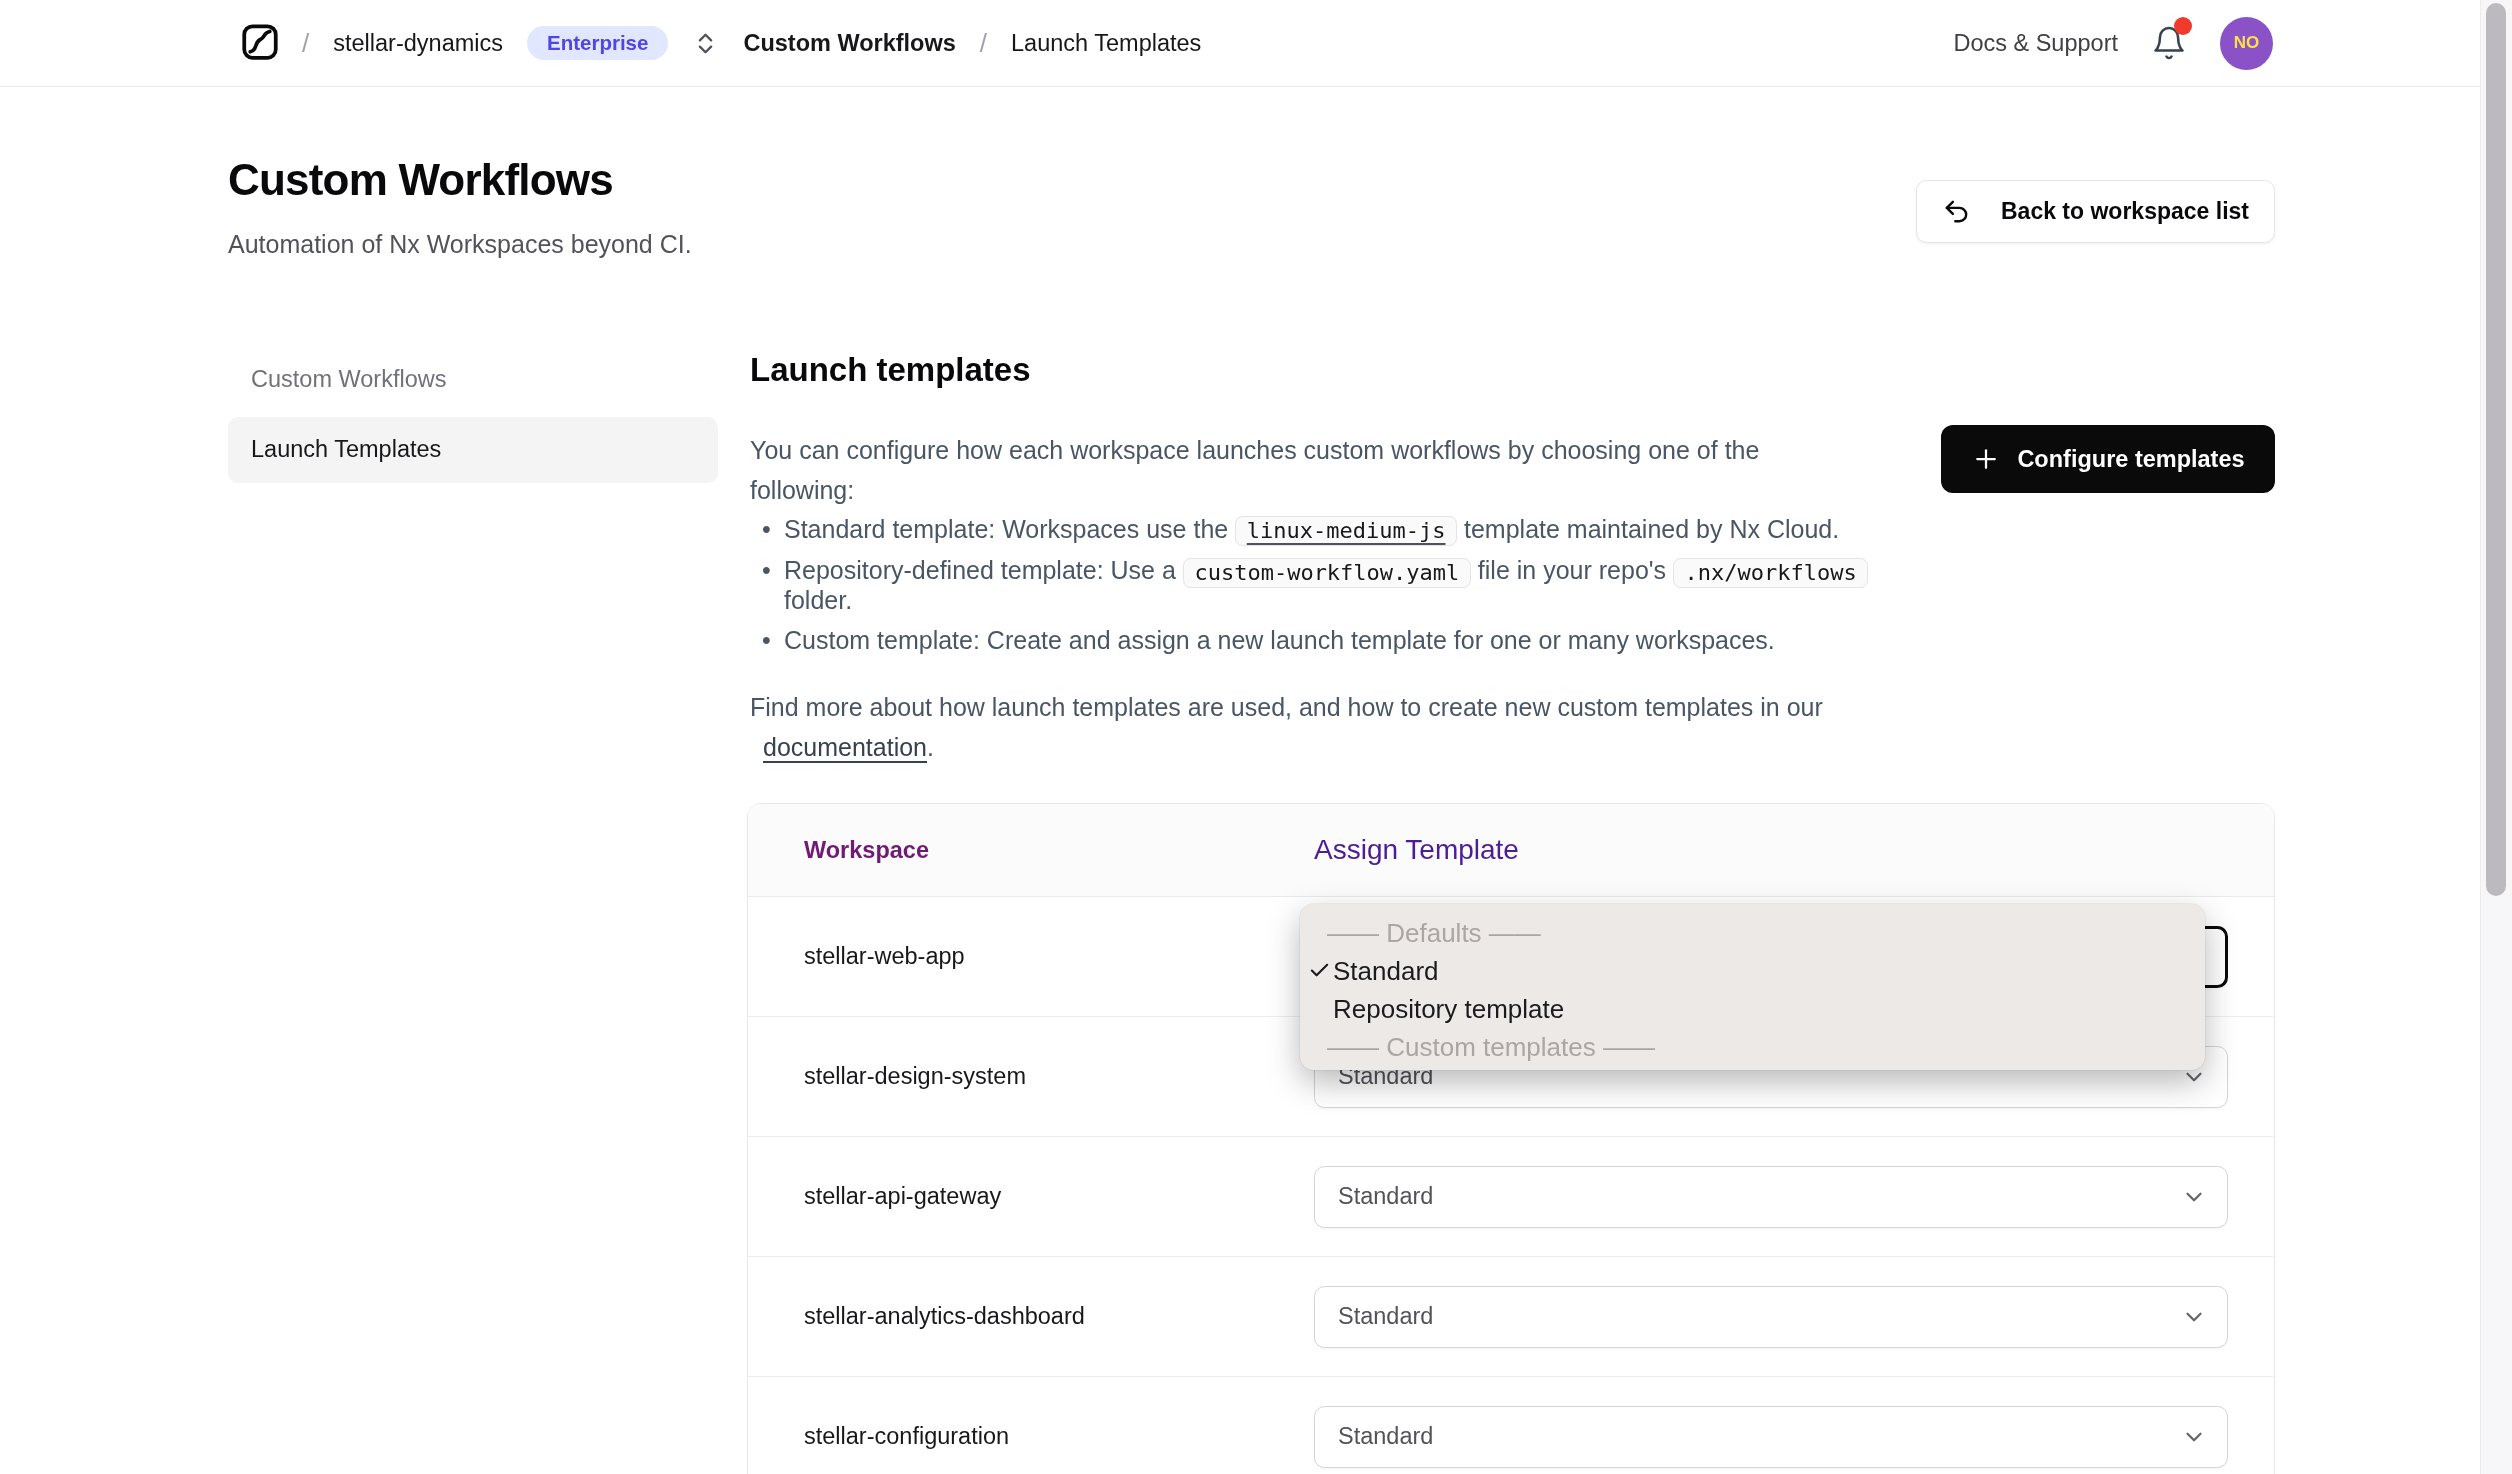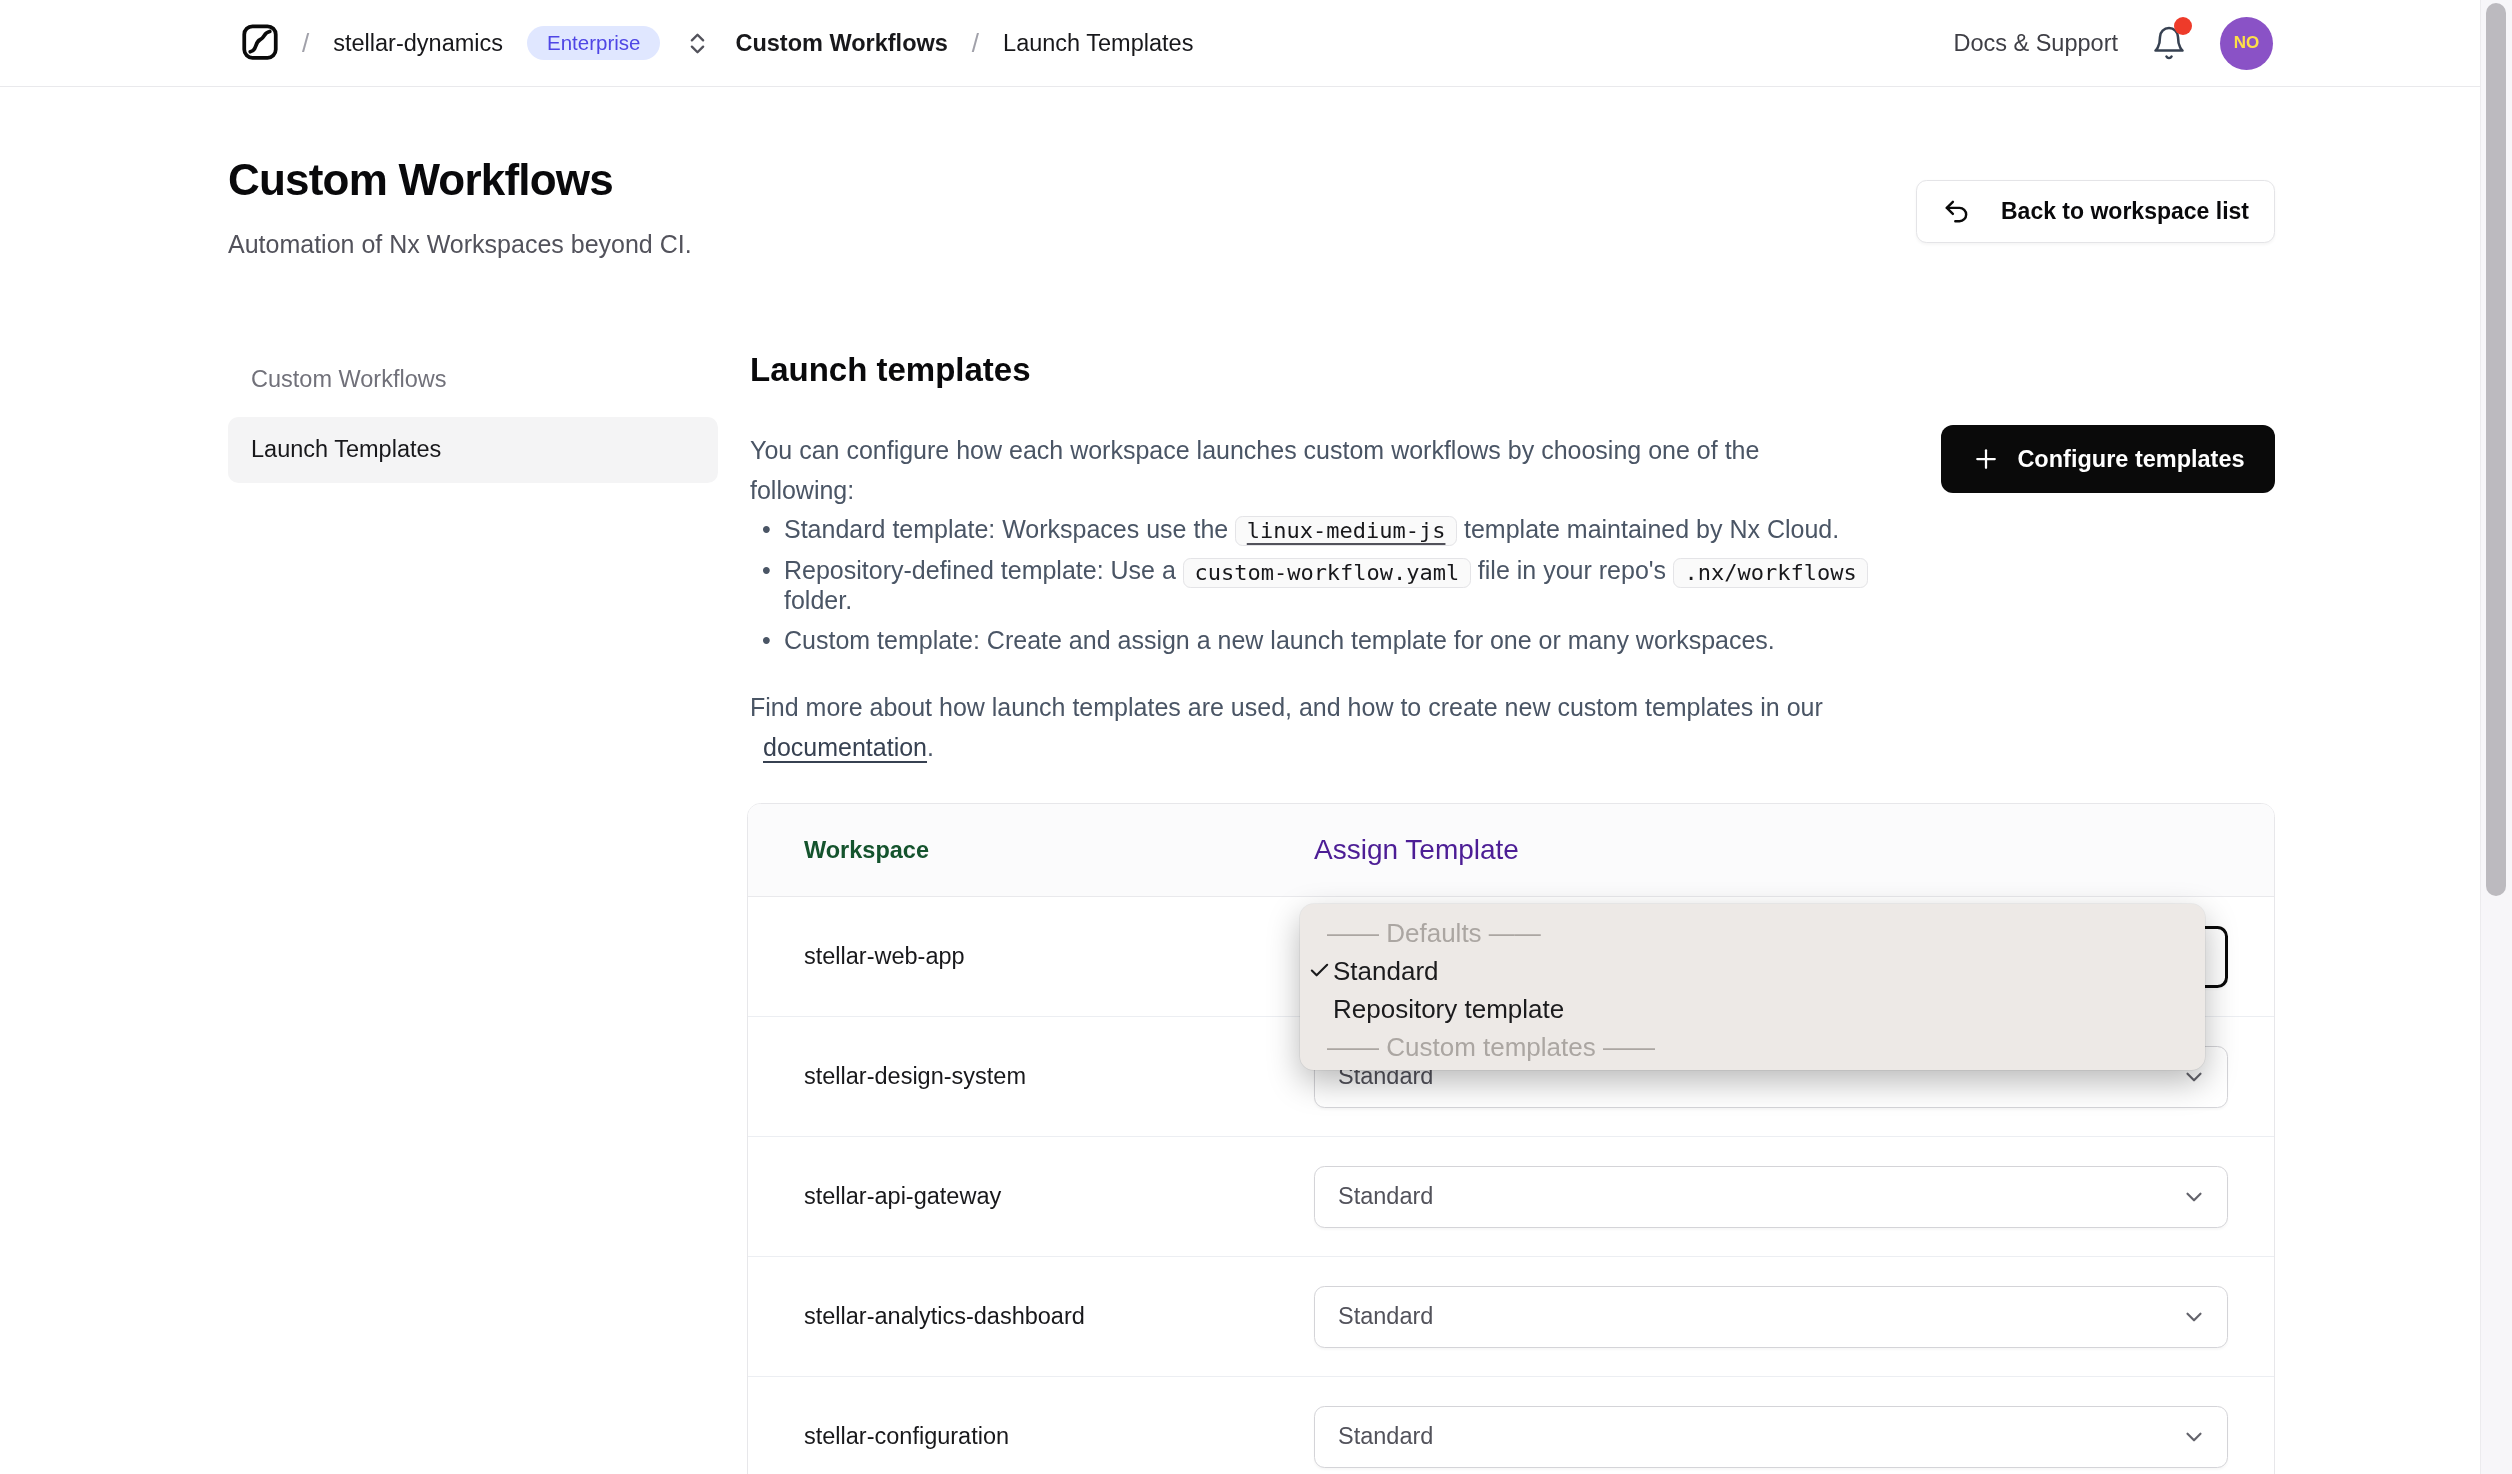--- a/index.html
+++ b/index.html
@@ -8,21 +8,21 @@
 
   
   .header { position:absolute; left:0; top:0; width:2512px; height:87px; background:#fff;
             border-bottom:1.5px solid #e9e9ec; display:flex; align-items:center;
             justify-content:space-between; padding:0 239px 0 242px; z-index:20; }
   .h-left { display:flex; align-items:center; gap:24px; }
   .h-right { display:flex; align-items:center; gap:33px; }
   .crumb-sep { color:#a1a1aa; font-size:26px; font-weight:300; }
   .crumb { color:#18181b; font-size:23.5px; }
   .crumb.bold { font-weight:700; }
-  .badge { background:#e0e7ff; color:#4f46e5; font-size:20.5px; font-weight:400;
+  .badge { background:#e0e7ff; color:#4f46e5; font-size:20.5px; font-weight:700;
            padding:6.8px 20px; border-radius:759px; line-height:1; }
   .docs { color:#3f3f46; font-size:23.5px;text-align:center; }
   .bell-wrap { position:relative; width:36px; height:36px; }
   .bell-dot { position:absolute; right:-4.6px; top:-7.6px; width:18px; height:18px;
               border-radius:50%; background:#ee3b2a; }
   .avatar { width:53px; height:53px; border-radius:50%; background:#8a52c6; color:#fde047;
             display:flex; align-items:center; justify-content:center; font-size:17px; font-weight:600; }
 
   
   .scroll-track { position:absolute; right:0; top:0; width:32px; height:1475px;
@@ -67,21 +67,21 @@
   .configure-btn { position:absolute; left:1941px; top:425px; width:334px; height:68px;
                    background:#0a0a0a; border:none; border-radius:12px; color:#fff;
                    display:flex; align-items:center; justify-content:center; gap:16px;
                    font-size:23.5px; font-weight:600; cursor:pointer; font-family:inherit; }
 
   
   .card { position:absolute; left:747px; top:803px; width:1528px; height:759px;
           border:1.5px solid #e7e7ea; border-radius:13.7px; background:#fff; z-index:5; }
   .card-header { height:93px; background:#fbfbfc; border-bottom:1.5px solid #e9e9ec;
                  border-radius:12px 12px 0 0; display:flex; align-items:center; }
-  .col-ws { width:566px; padding-left:56px; font-size:23.5px; font-weight:700; color:#14532d; }
+  .col-ws { width:566px; padding-left:56px; font-size:23.5px; font-weight:700; color:#701a75; }
   .col-tpl { font-size:28px; font-weight:400; color:#4c1d95; }
   .t-row { height:120px; display:flex; align-items:center; border-bottom:1.5px solid #eceef2; }
   .t-name { width:566px; padding-left:56px; font-size:23.5px; color:#18181b; }
   .select { width:914px; height:62px; background:#fff; border:1.5px solid #d4d4d8;
             border-radius:10.6px; display:flex; align-items:center; justify-content:space-between;
             padding:0 20px 0 23px; font-size:23.5px; color:#52525b; cursor:pointer;
             box-shadow:0 1.5px 2.3px rgba(0,0,0,.03); }
   .select.focused { border:3.8px solid #0a0a0a; }
 
   

